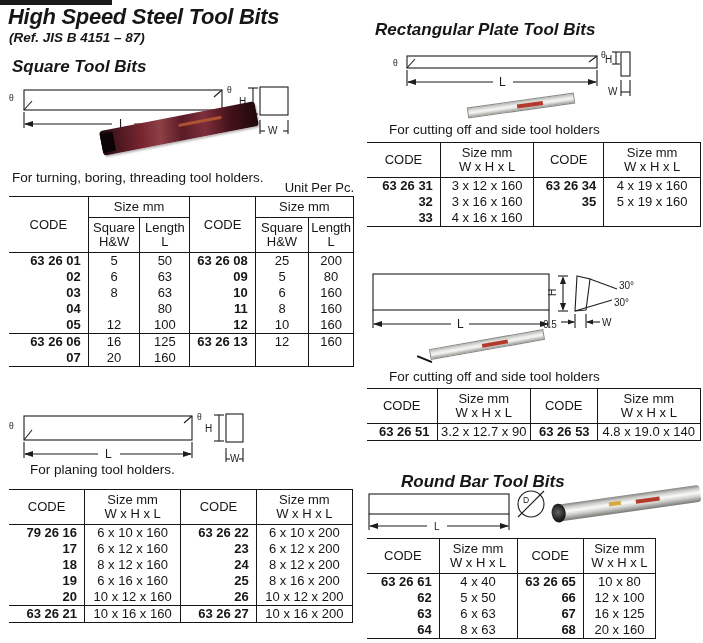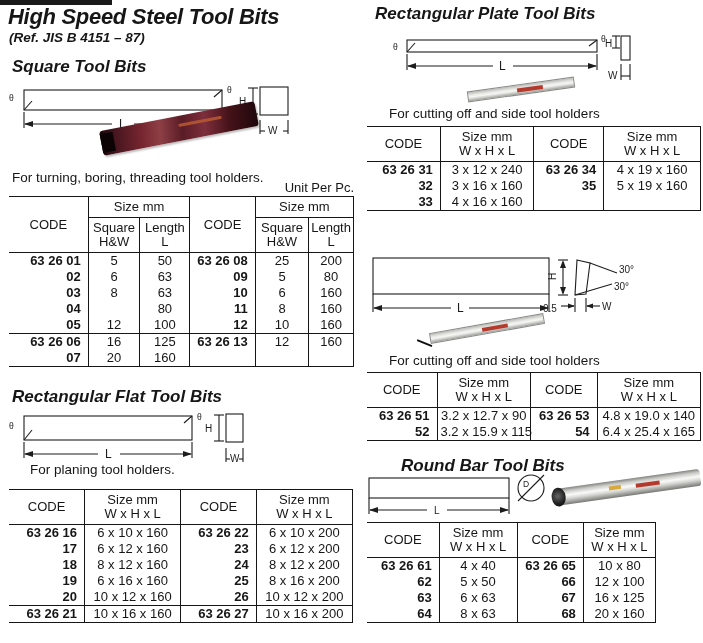--- a/index.html
+++ b/index.html
@@ -5,21 +5,21 @@
   html,body{margin:0;padding:0;}
   body{
     width:703px;height:643px;position:relative;overflow:hidden;
     background:#ffffff;color:#161616;
     font-family:"Liberation Sans","DejaVu Sans",sans-serif;
     -webkit-font-smoothing:antialiased;
   }
   .abs{position:absolute;}
   #edge-bar{left:0;top:0;width:112px;height:5px;background:#1a1a1a;}
   #col-left{left:8px;top:0;width:346px;height:604px;}
-  #col-right{left:365px;top:0;width:338px;height:604px;}
+  #col-right{left:365px;top:16px;width:338px;height:604px;}
 
   .h1{font-size:22px;font-weight:bold;font-style:italic;letter-spacing:-0.3px;white-space:nowrap;}
   .ref{font-size:13.5px;font-weight:bold;font-style:italic;white-space:nowrap;}
   .h2{font-size:17px;font-weight:bold;font-style:italic;white-space:nowrap;}
   .use{font-size:13.5px;white-space:nowrap;}
   .unit{font-size:13px;white-space:nowrap;}
 
   
   table.cat{border-collapse:collapse;table-layout:fixed;
     border-top:1.8px solid #161616;border-bottom:1.8px solid #161616;
@@ -189,21 +189,20 @@
           <td class="code">07</td>
           <td class="size bl">20</td>
           <td class="size bl">160</td>
           <td class="code bl"></td>
           <td class="size bl"></td>
           <td class="size bl"></td>
         </tr>
       </tbody>
     </table>
 
-  <div class="abs h2" style="top:387px;left:4px;">Rectangular Flat Tool Bits</div>
 
   <svg class="abs diag" style="top:410px;left:0;" width="345" height="56">
     <rect x="16" y="6" width="168" height="24"></rect>
     <line x1="16" y1="30" x2="24" y2="20"></line>
     <line x1="184" y1="6" x2="176" y2="13"></line>
     <text x="1" y="19" class="sm">θ</text>
     <text x="189" y="10" class="sm">θ</text>
     <line x1="16" y1="32" x2="16" y2="48"></line>
     <line x1="184" y1="32" x2="184" y2="48"></line>
     <line x1="17" y1="44" x2="90" y2="44"></line>
@@ -237,21 +236,21 @@
           <th>CODE</th>
           <th class="bl">Size mm
 W x H x L</th>
           <th class="bl">CODE</th>
           <th class="bl">Size mm
 W x H x L</th>
         </tr>
       </thead>
       <tbody class="grp">
         <tr>
-          <td class="code">63 26 16</td>
+          <td class="code">79 26 16</td>
           <td class="size bl">6 x 10 x 160</td>
           <td class="code bl">63 26 22</td>
           <td class="size bl">6 x 10 x 200</td>
         </tr>
         <tr>
           <td class="code">17</td>
           <td class="size bl">6 x 12 x 160</td>
           <td class="code bl">23</td>
           <td class="size bl">6 x 12 x 200</td>
         </tr>
@@ -332,21 +331,21 @@
           <th class="bl">Size mm
 W x H x L</th>
           <th class="bl">CODE</th>
           <th class="bl">Size mm
 W x H x L</th>
         </tr>
       </thead>
       <tbody class="grp">
         <tr>
           <td class="code">63 26 31</td>
-          <td class="size bl">3 x 12 x 240</td>
+          <td class="size bl">3 x 12 x 160</td>
           <td class="code bl">63 26 34</td>
           <td class="size bl">4 x 19 x 160</td>
         </tr>
         <tr>
           <td class="code">32</td>
           <td class="size bl">3 x 16 x 160</td>
           <td class="code bl">35</td>
           <td class="size bl">5 x 19 x 160</td>
         </tr>
         <tr>
@@ -413,26 +412,20 @@
 W x H x L</th>
         </tr>
       </thead>
       <tbody class="grp">
         <tr>
           <td class="code">63 26 51</td>
           <td class="size bl">3.2 x 12.7 x 90</td>
           <td class="code bl">63 26 53</td>
           <td class="size bl">4.8 x 19.0 x 140</td>
         </tr>
-        <tr>
-          <td class="code">52</td>
-          <td class="size bl">3.2 x 15.9 x 115</td>
-          <td class="code bl">54</td>
-          <td class="size bl">6.4 x 25.4 x 165</td>
-        </tr>
       </tbody>
     </table>
 
   <div class="abs h2" style="top:456px;left:36px;">Round Bar Tool Bits</div>
 
   <svg class="abs diag" style="top:472px;left:0;" width="338" height="46">
     <rect x="4" y="6" width="140" height="20"></rect>
     <line x1="4" y1="26" x2="4" y2="42"></line>
     <line x1="144" y1="26" x2="144" y2="42"></line>
     <line x1="5" y1="38" x2="62" y2="38"></line>

